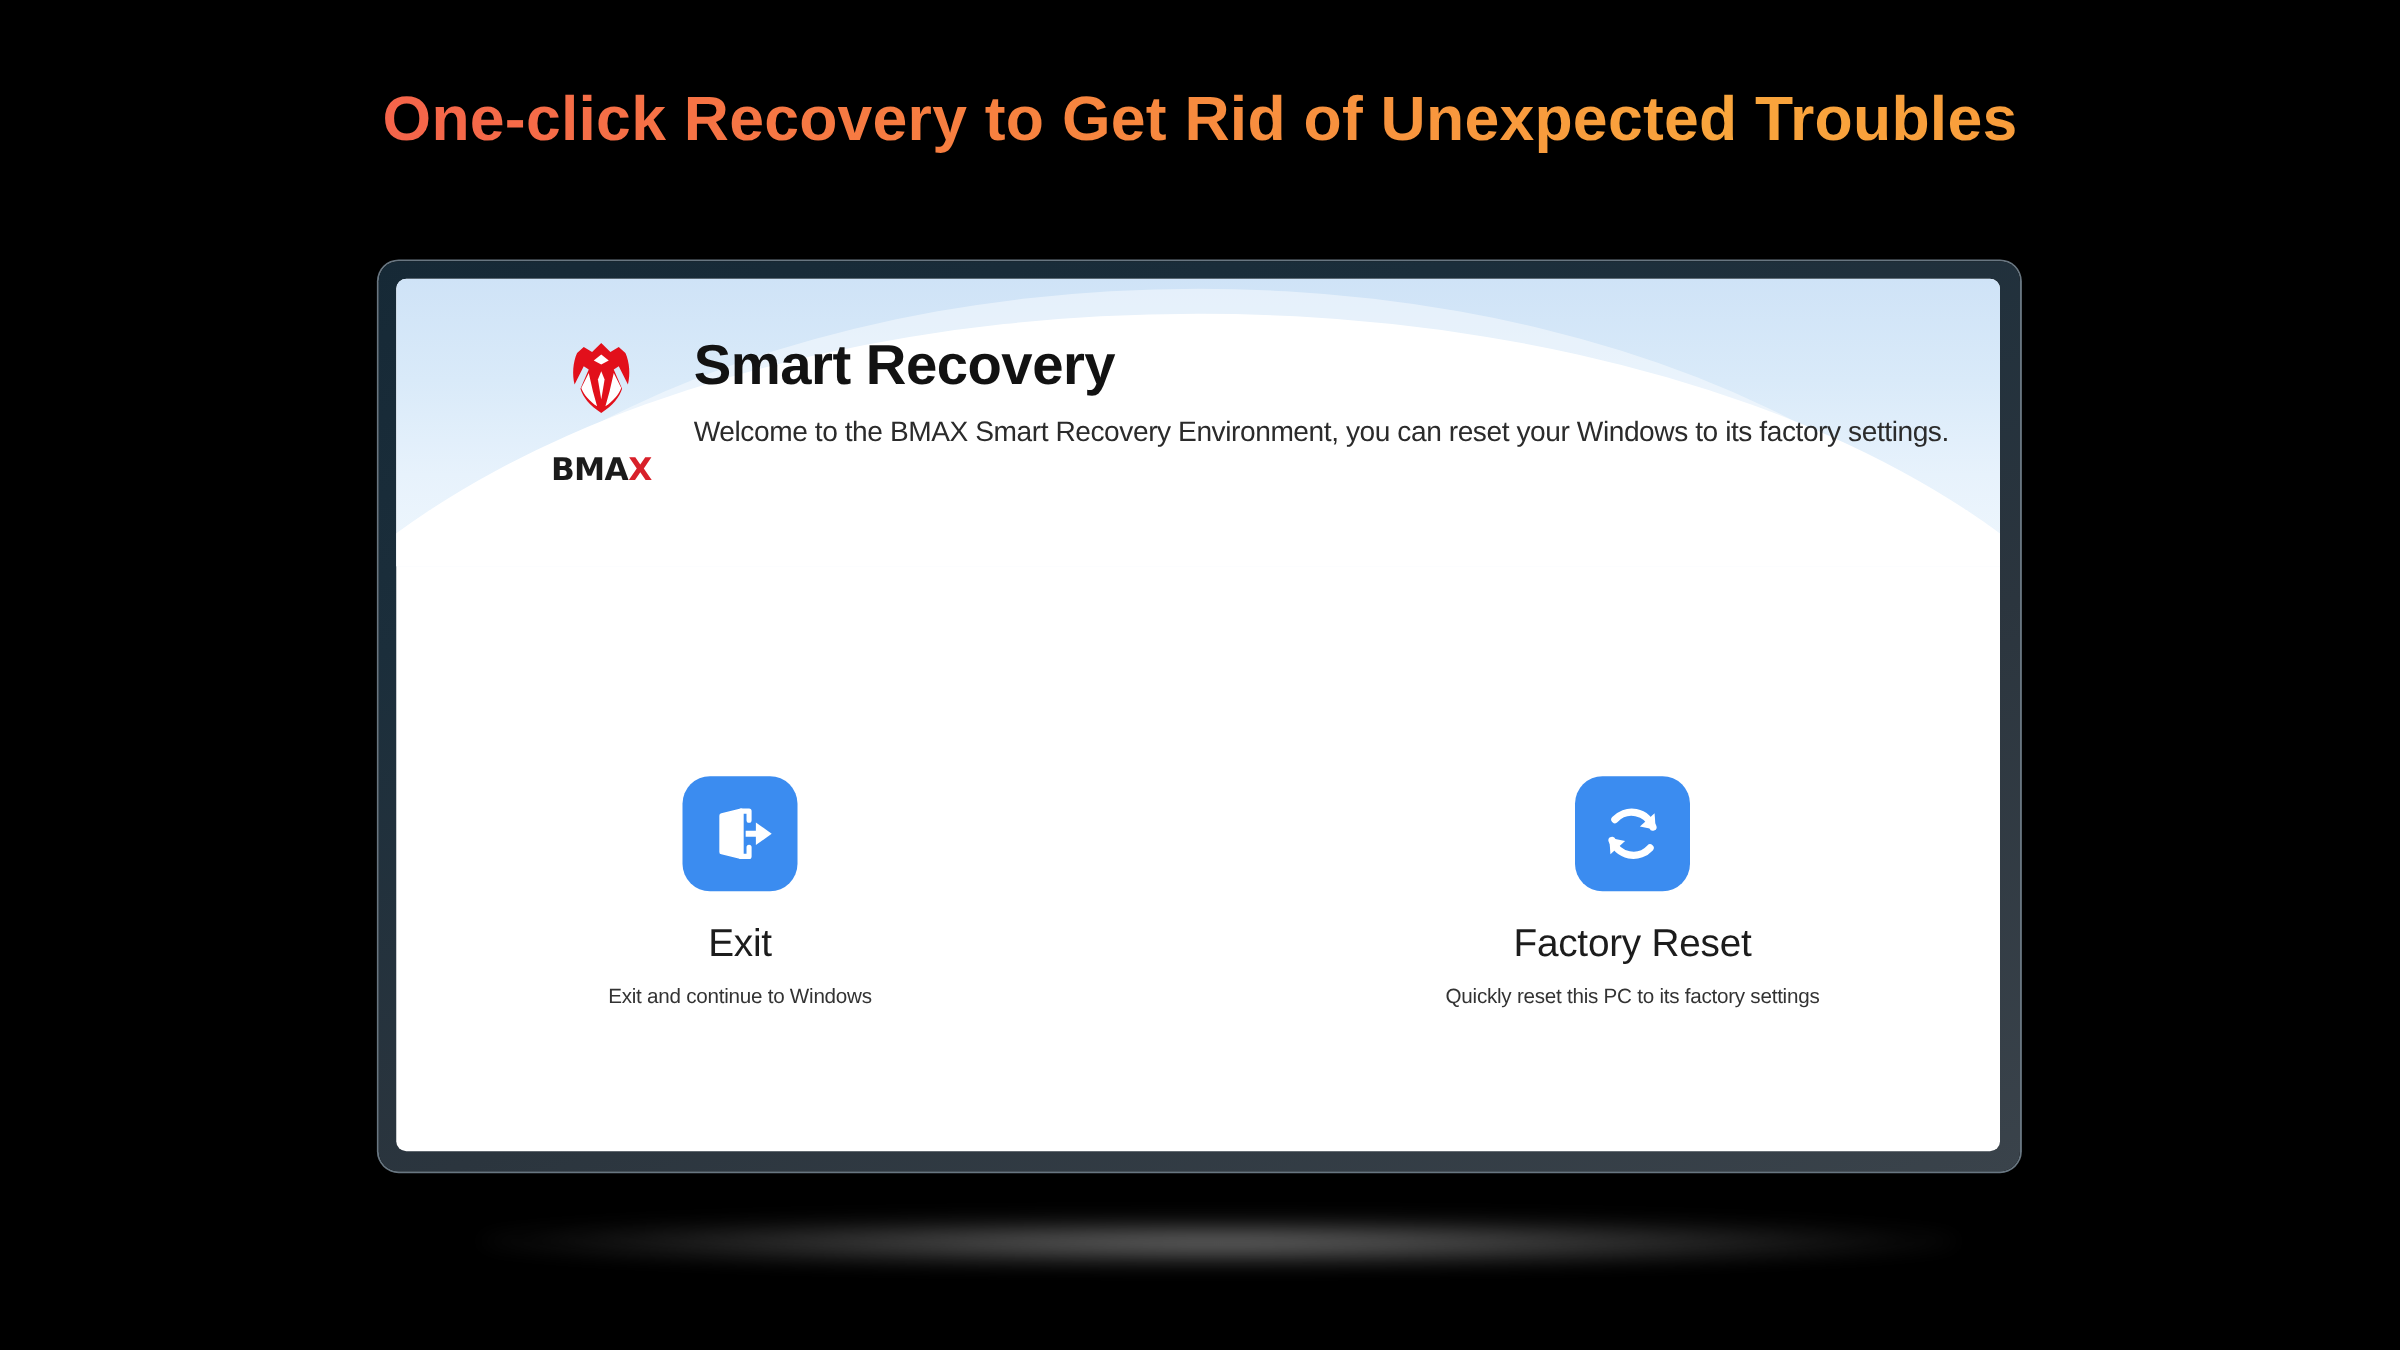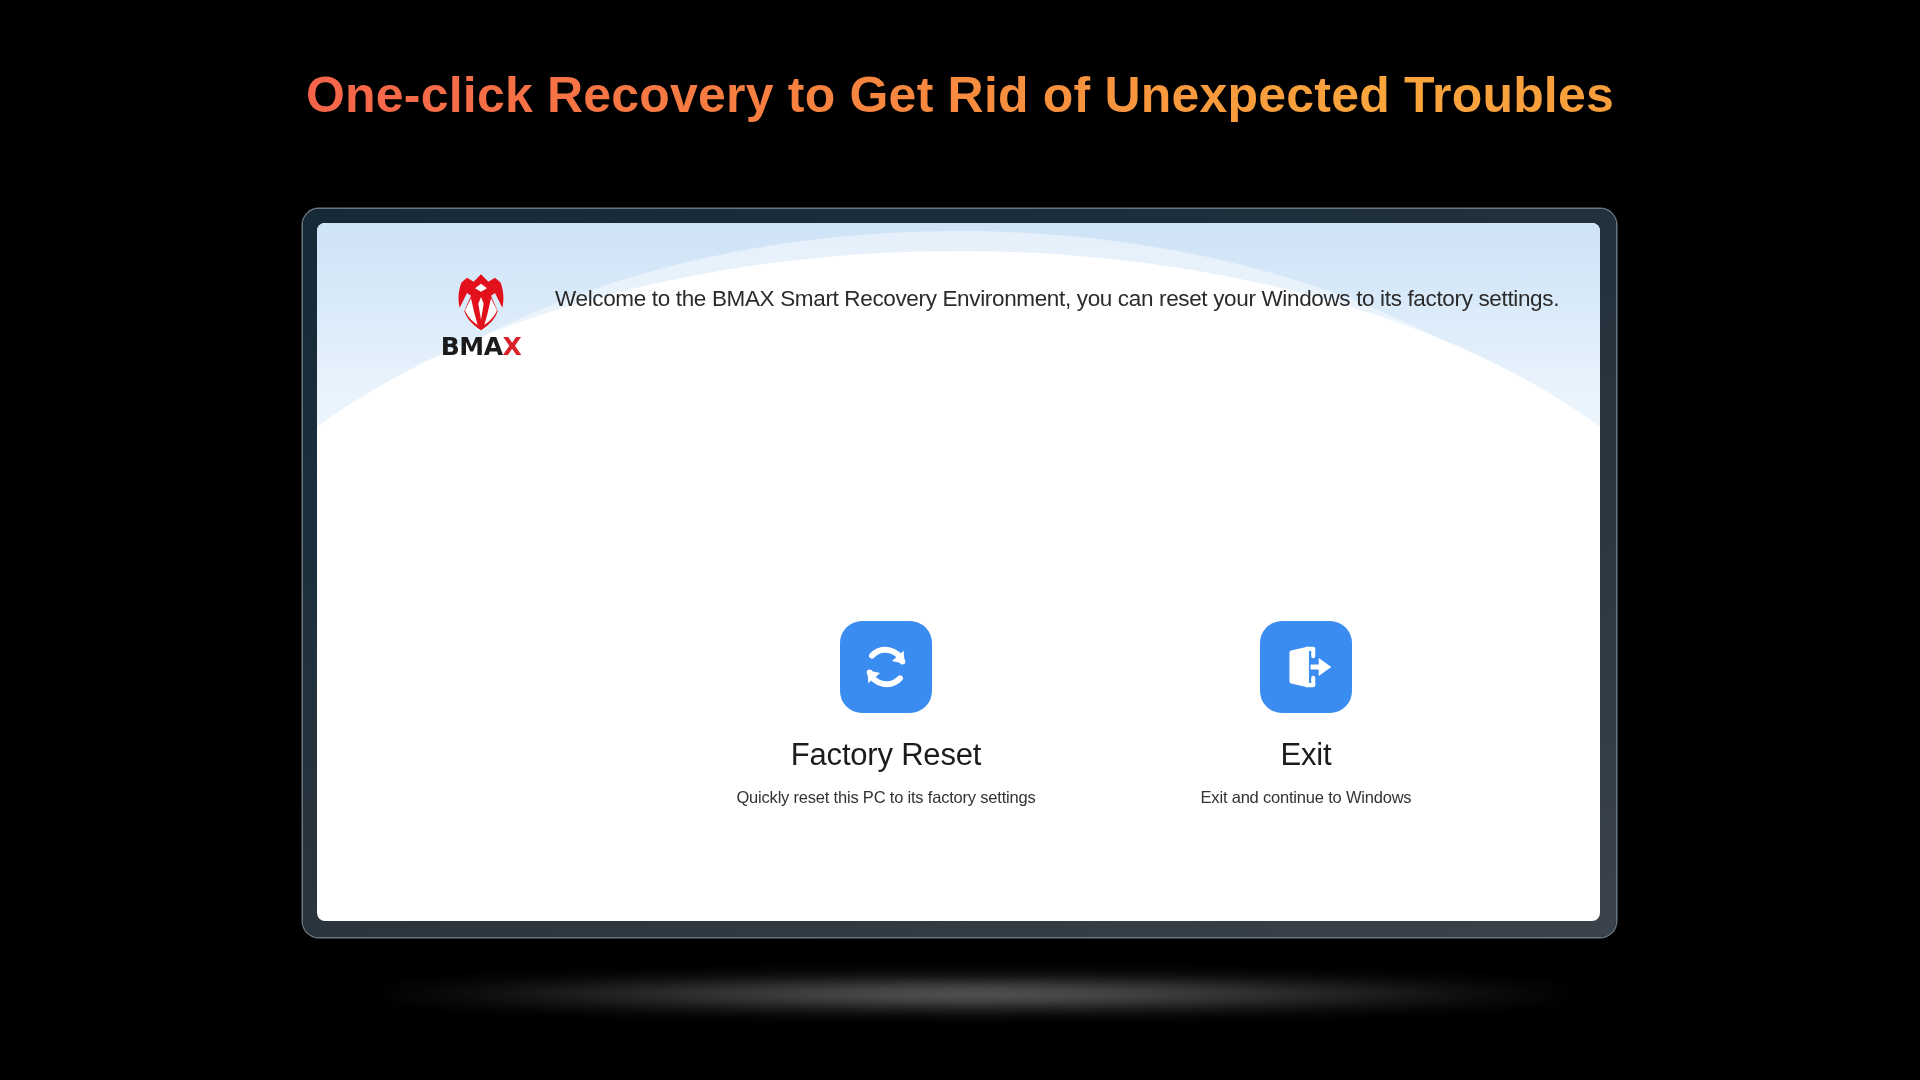--- a/index.html
+++ b/index.html
@@ -97,20 +97,21 @@
     position:absolute;
     left:118px; top:44px;
     display:flex;
     align-items:flex-start;
     z-index:5;
   }
   .logo-wrap {
     width:92px;
     display:flex; flex-direction:column; align-items:center;
     margin-top:2px;
+    gap:29px;
   }
   .logo-mark { width:74px; height:64px; display:block; }
   .logo-word {
     font-family:"DejaVu Sans", sans-serif;
     font-weight:bold;
     font-size:25px;
     letter-spacing:-0.5px;
     color:#1b1b1b;
     margin-top:1px;
     line-height:1;
@@ -198,49 +199,50 @@
             <g fill="#ffffff">
               <path d="M55 22 L46 29 L55 34 L64 29 Z"></path>
               <path d="M40 44 L31 62 C34 70 41 78 50 84 L45 66 Z"></path>
               <path d="M70 44 L79 62 C76 70 69 78 60 84 L65 66 Z"></path>
               <path d="M55 42 L51 52 L55 76 L59 52 Z"></path>
             </g>
           </svg>
           <div class="logo-word"><span>BMA</span><span class="x-red">X</span></div>
         </div>
         <div class="brand-text">
+          <div class="app-title">Smart Recovery</div>
           <div class="app-subtitle">Welcome to the BMAX Smart Recovery Environment, you can reset your Windows to its factory settings.</div>
         </div>
       </div>
 
       <div class="actions">
+
+        <div class="tile exit">
+          <div class="tile-icon">
+            <svg width="58" height="58" viewBox="0 0 64 64" fill="none">
+              <path d="M33 12 L33 52 M33 12 L16 16 L16 48 L33 52" stroke="#ffffff" stroke-width="4.5" stroke-linejoin="round" stroke-linecap="round" fill="#ffffff"></path>
+              <path d="M40 12 L40 20 M40 44 L40 52 M33 12 L40 12 M33 52 L40 52" stroke="#ffffff" stroke-width="4.5" stroke-linecap="round"></path>
+              <path d="M37 32 L52 32" stroke="#ffffff" stroke-width="5.5" stroke-linecap="butt"></path>
+              <path d="M46 22 L60 32 L46 42 Z" fill="#ffffff"></path>
+            </svg>
+          </div>
+          <div class="tile-label">Exit</div>
+          <div class="tile-desc">Exit and continue to Windows</div>
+        </div>
 
         <div class="tile reset">
           <div class="tile-icon">
             <svg width="58" height="58" viewBox="0 0 64 64" fill="none">
               <path d="M50 26 A20 20 0 0 0 16.5 19.5" stroke="#ffffff" stroke-width="6.5" stroke-linecap="round" fill="none"></path>
               <path d="M14 38 A20 20 0 0 0 47.5 44.5" stroke="#ffffff" stroke-width="6.5" stroke-linecap="round" fill="none"></path>
               <path d="M51.5 14 L52.5 28.5 L38.5 25.5 Z" fill="#ffffff"></path>
               <path d="M12.5 50 L11.5 35.5 L25.5 38.5 Z" fill="#ffffff"></path>
             </svg>
           </div>
           <div class="tile-label">Factory Reset</div>
           <div class="tile-desc">Quickly reset this PC to its factory settings</div>
         </div>
 
-        <div class="tile exit">
-          <div class="tile-icon">
-            <svg width="58" height="58" viewBox="0 0 64 64" fill="none">
-              <path d="M33 12 L33 52 M33 12 L16 16 L16 48 L33 52" stroke="#ffffff" stroke-width="4.5" stroke-linejoin="round" stroke-linecap="round" fill="#ffffff"></path>
-              <path d="M40 12 L40 20 M40 44 L40 52 M33 12 L40 12 M33 52 L40 52" stroke="#ffffff" stroke-width="4.5" stroke-linecap="round"></path>
-              <path d="M37 32 L52 32" stroke="#ffffff" stroke-width="5.5" stroke-linecap="butt"></path>
-              <path d="M46 22 L60 32 L46 42 Z" fill="#ffffff"></path>
-            </svg>
-          </div>
-          <div class="tile-label">Exit</div>
-          <div class="tile-desc">Exit and continue to Windows</div>
-        </div>
-
       </div>
 
     </div>
   </div>
 </div>
 
 </body></html>

